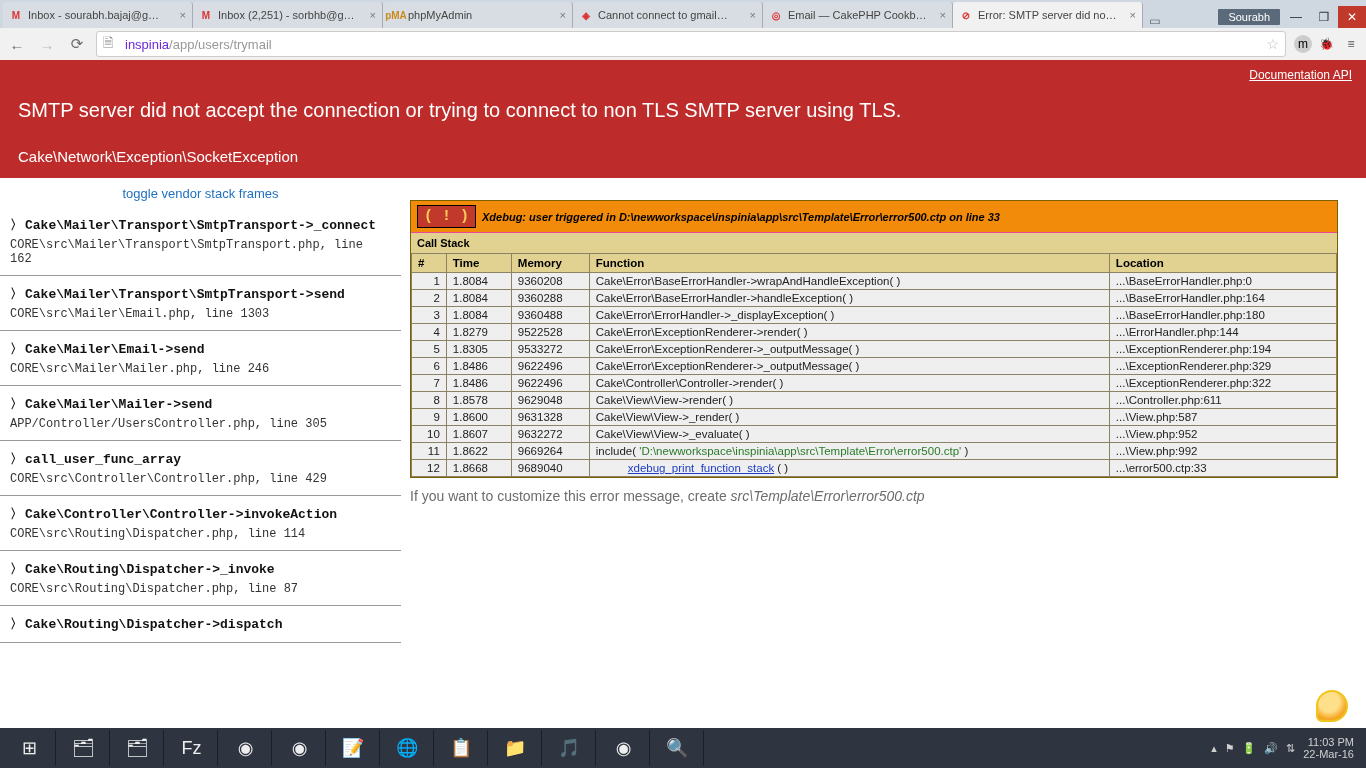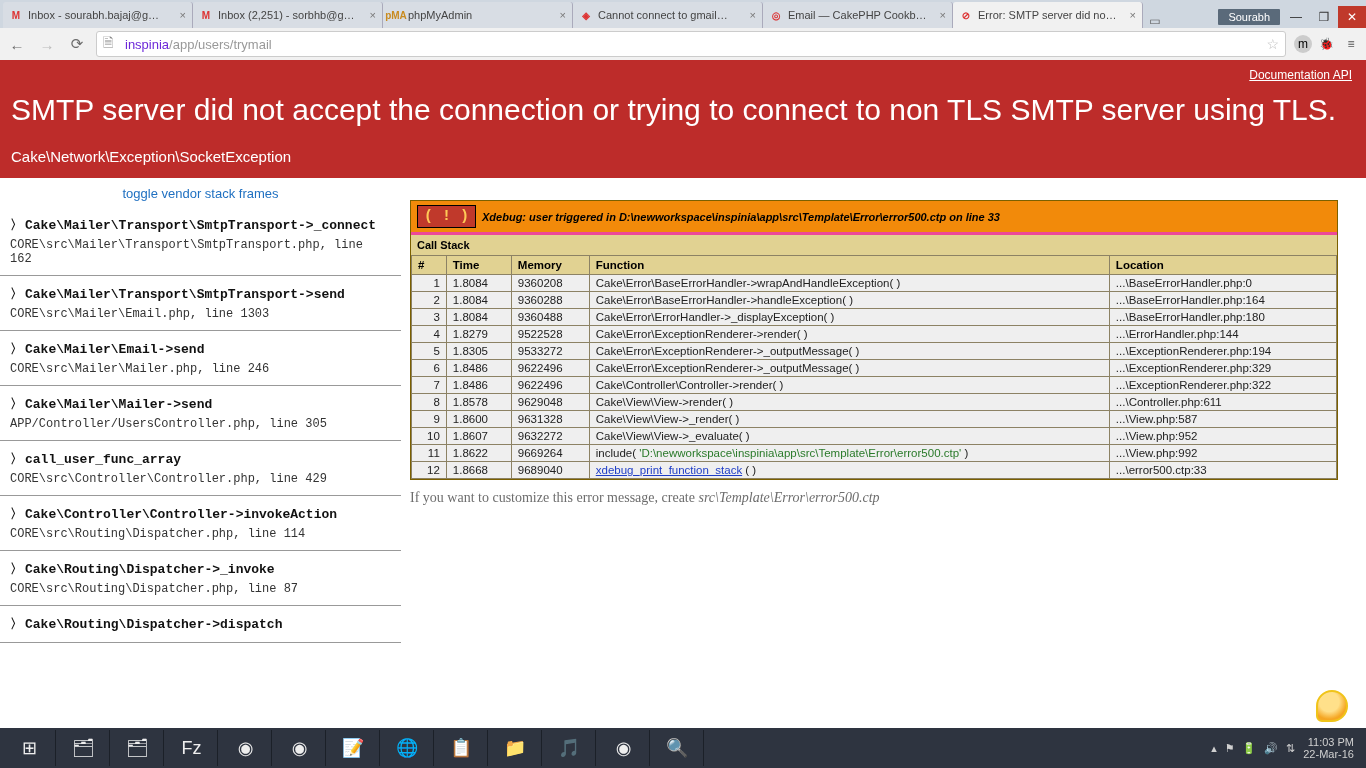--- a/index.html
+++ b/index.html
@@ -25,47 +25,47 @@
   .omnibox { flex: 1; display: flex; align-items: center; height: 26px; border: 1px solid #ccc; border-radius: 3px; background: #fff; padding: 0 6px; font-size: 13px; }
   .omnibox .page-icn { width: 16px; margin-right: 6px; color: #888; }
   .omnibox .url-dark { color: #6d28d9; }
   .omnibox .url-light { color: #999; }
   .omnibox .star { margin-left: auto; color: #bbb; font-size: 14px; }
   .ext-icons { display: flex; gap: 6px; align-items: center; }
   .ext-icons span { width: 18px; height: 18px; display: inline-flex; align-items: center; justify-content: center; font-size: 12px; }
   .menu3 { font-size: 16px; color: #555; }
 
   
-  .err-header { background: #bd2c2a; color: #fff; padding: 10px 11px 6px; position: relative; height: 118px; }
+  .err-header { background: #bd2c2a; color: #fff; padding: 10px 18px 6px; position: relative; height: 118px; }
   .err-header .doc-api { position: absolute; right: 14px; top: 8px; font-size: 12px; text-decoration: underline; }
-  .err-header h1 { font-weight: 400; font-size: 30px; line-height: 36px; margin-top: 22px; letter-spacing: 0; }
+  .err-header h1 { font-weight: 400; font-size: 20px; line-height: 36px; margin-top: 22px; letter-spacing: 0; }
   .err-header .exc-class { font-size: 15px; margin-top: 20px; }
 
   
   .main { display: flex; height: 550px; }
   .left { width: 402px; border-right: 1px solid transparent; overflow: hidden; font-family: Consolas, "Courier New", monospace; }
   .toggle-link { color: #1f70c1; text-align: center; font-family: "Segoe UI", Tahoma, sans-serif; font-size: 13px; padding: 8px 0 6px; }
   .frame { border-bottom: 1px solid #999; padding: 9px 10px 9px 10px; }
   .frame .fn   { font-size: 13px; font-weight: 700; color: #111; }
   .frame .path { font-size: 12px; color: #333; margin-top: 4px; }
   .caret { font-weight: 700; margin-right: 2px; }
 
   .right { flex: 1; padding: 22px 28px 0 8px; overflow: hidden; }
   .xdebug-box { border: 1px solid #7b6000; }
   .xdebug-top { background: #f28a0a; display: flex; align-items: center; padding: 4px 6px; font-size: 11px; }
   .xdebug-badge { background: #c0392b; color: #feca57; font-weight: 700; font-size: 15px; padding: 2px 6px; border: 1px solid #000; margin-right: 6px; font-family: "Courier New", monospace; }
   .xdebug-top b { font-style: italic; }
-  .callstack-title { background: #e1d292; font-size: 11px; font-weight: 700; padding: 4px 6px; border-top: 3px solid #ec4899; }
+  .callstack-title { background: #e1d292; font-size: 11px; font-weight: 700; padding: 4px 6px; border-top: 1px solid #ec4899; }
   table.cs { width: 100%; border-collapse: collapse; font-size: 11.5px; }
   table.cs th { background: #e1d292; text-align: left; font-weight: 700; padding: 3px 6px; border: 1px solid #8c8264; }
   table.cs td { background: #efefef; padding: 2px 6px; border: 1px solid #8c8264; color: #222; white-space: nowrap; }
   table.cs td.num { text-align: right; }
   table.cs td .incarg { color: #2a7a2a; }
-  table.cs td a { color: #1f3ec7; text-decoration: underline; }
-  .customize-note { color: #6d6d6d; font-size: 14px; margin-top: 10px; font-family: Liberation Serif, serif; }
+  table.cs td a { color: #1f3ec7; text-decoration: underline; margin-left: 32px; }
+  .customize-note { color: #6d6d6d; font-size: 14px; margin-top: 10px; font-family: Liberation Sans, sans-serif; }
   .customize-note i { font-style: italic; }
 
   
   .bubble { position: absolute; right: 18px; bottom: 46px; width: 32px; height: 32px; border-radius: 50% 50% 50% 6px; background: radial-gradient(circle at 40% 35%, #ffe08a 0 40%, #f5a623 70%); border: 2px solid #f0c419; }
 
   
   .taskbar { position: absolute; left: 0; right: 0; bottom: 0; height: 40px; background: #2e3440; display: flex; align-items: center; padding: 0 4px; }
   .taskbar .tbtn { width: 52px; height: 36px; margin-right: 2px; display: inline-flex; align-items: center; justify-content: center; font-size: 18px; color: #eee; border-right: 1px solid #1b2028; }
   .taskbar .spacer { flex: 1; }
   .taskbar .tray { color: #d0d0d0; display: flex; align-items: center; gap: 8px; font-size: 11px; padding-right: 8px; }

